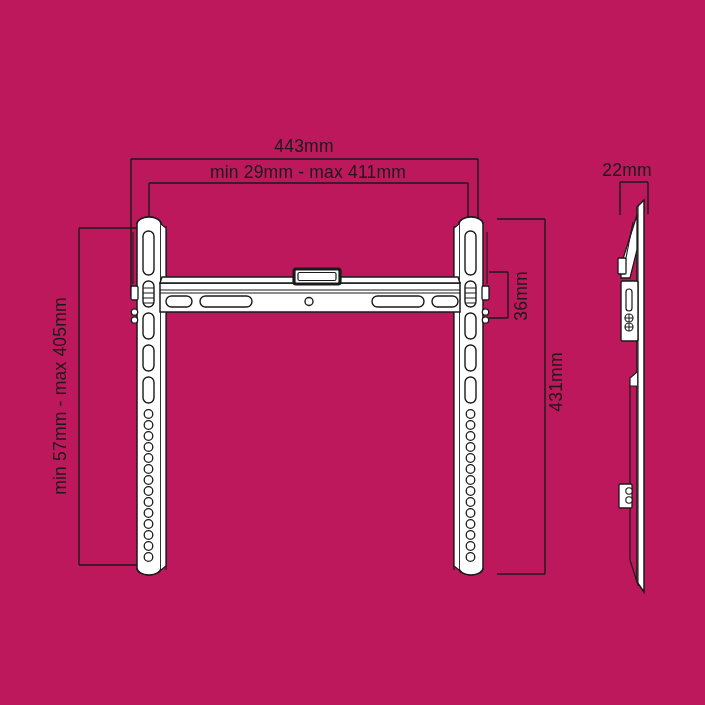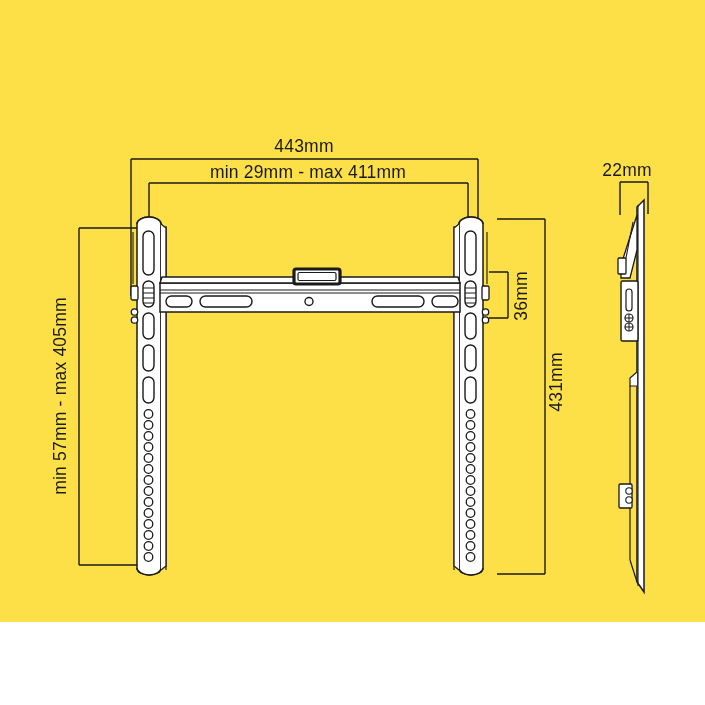--- a/index.html
+++ b/index.html
@@ -6,22 +6,22 @@
     margin: 0;
     padding: 0;
     background: #ffffff;
   }
   body {
     font-family: "Liberation Sans", sans-serif;
   }
   #stage {
     position: relative;
     width: 705px;
-    height: 622px;
-    background: #fde047;
+    height: 705px;
+    background: #be185d;
     overflow: hidden;
   }
   #stage svg {
     position: absolute;
     left: 0;
     top: 0;
     display: block;
   }
   .dimtext {
     font-family: "Liberation Sans", sans-serif;

